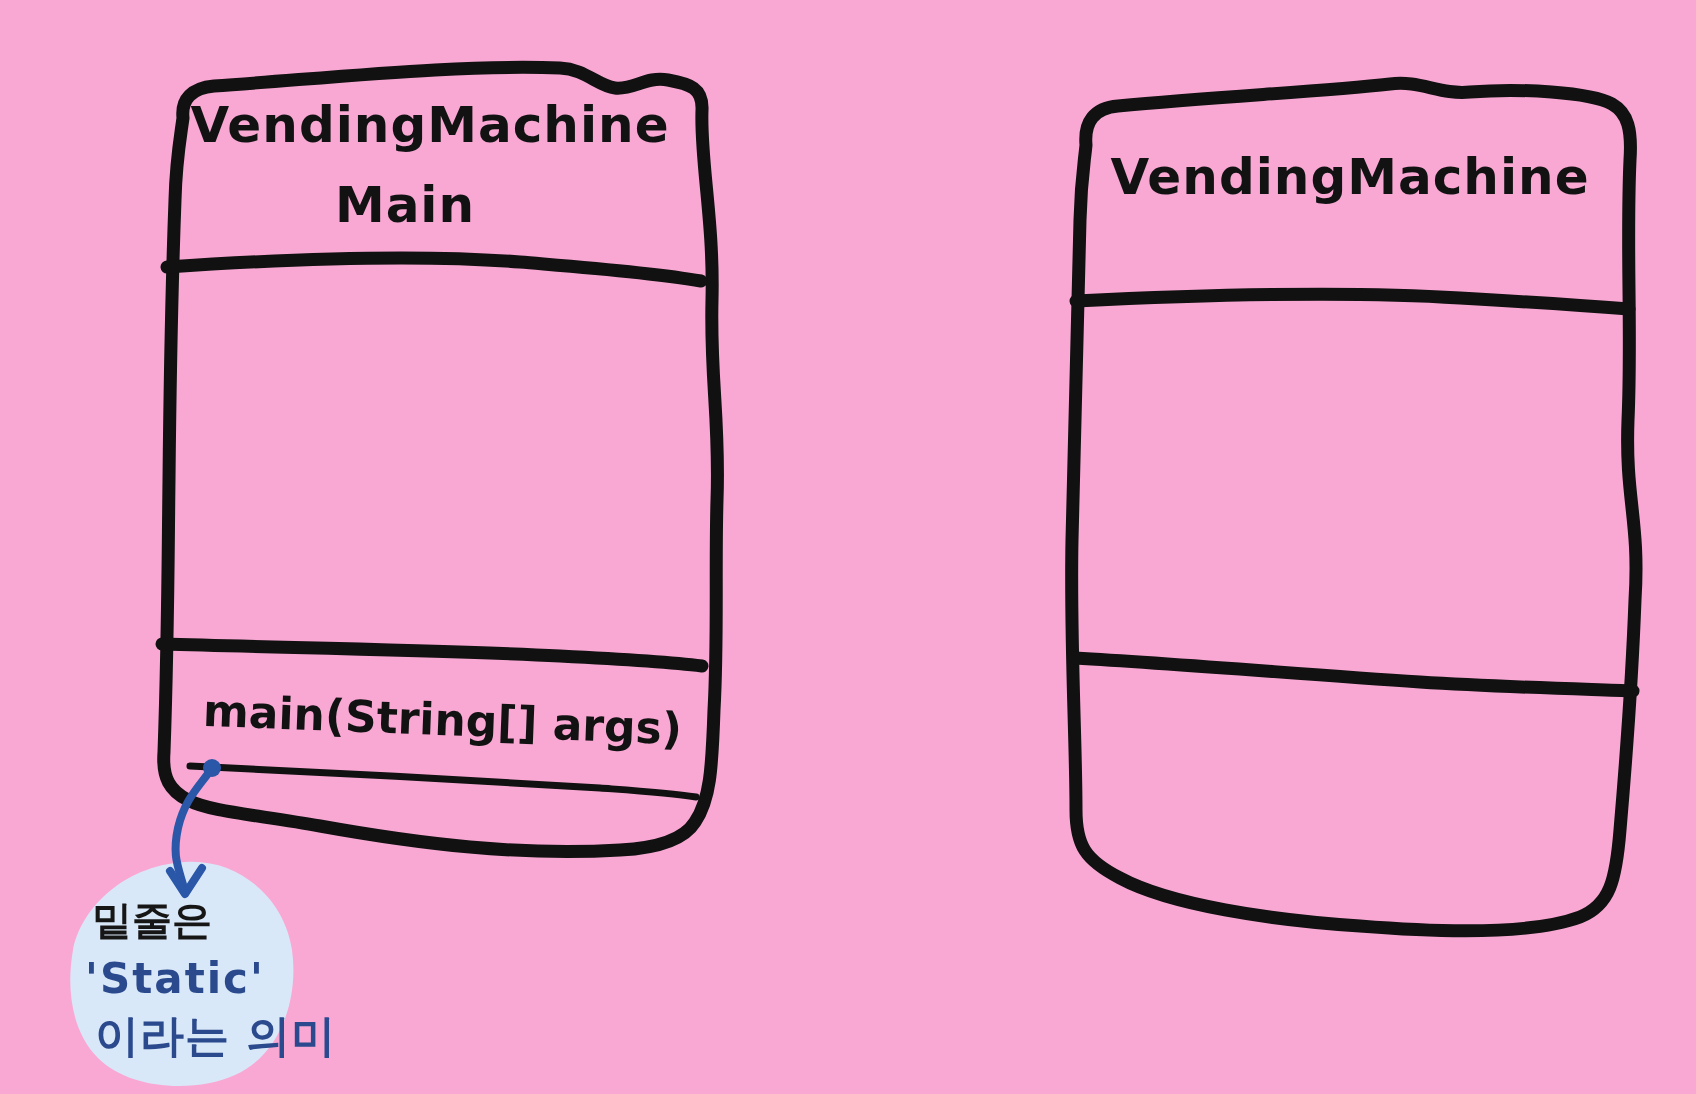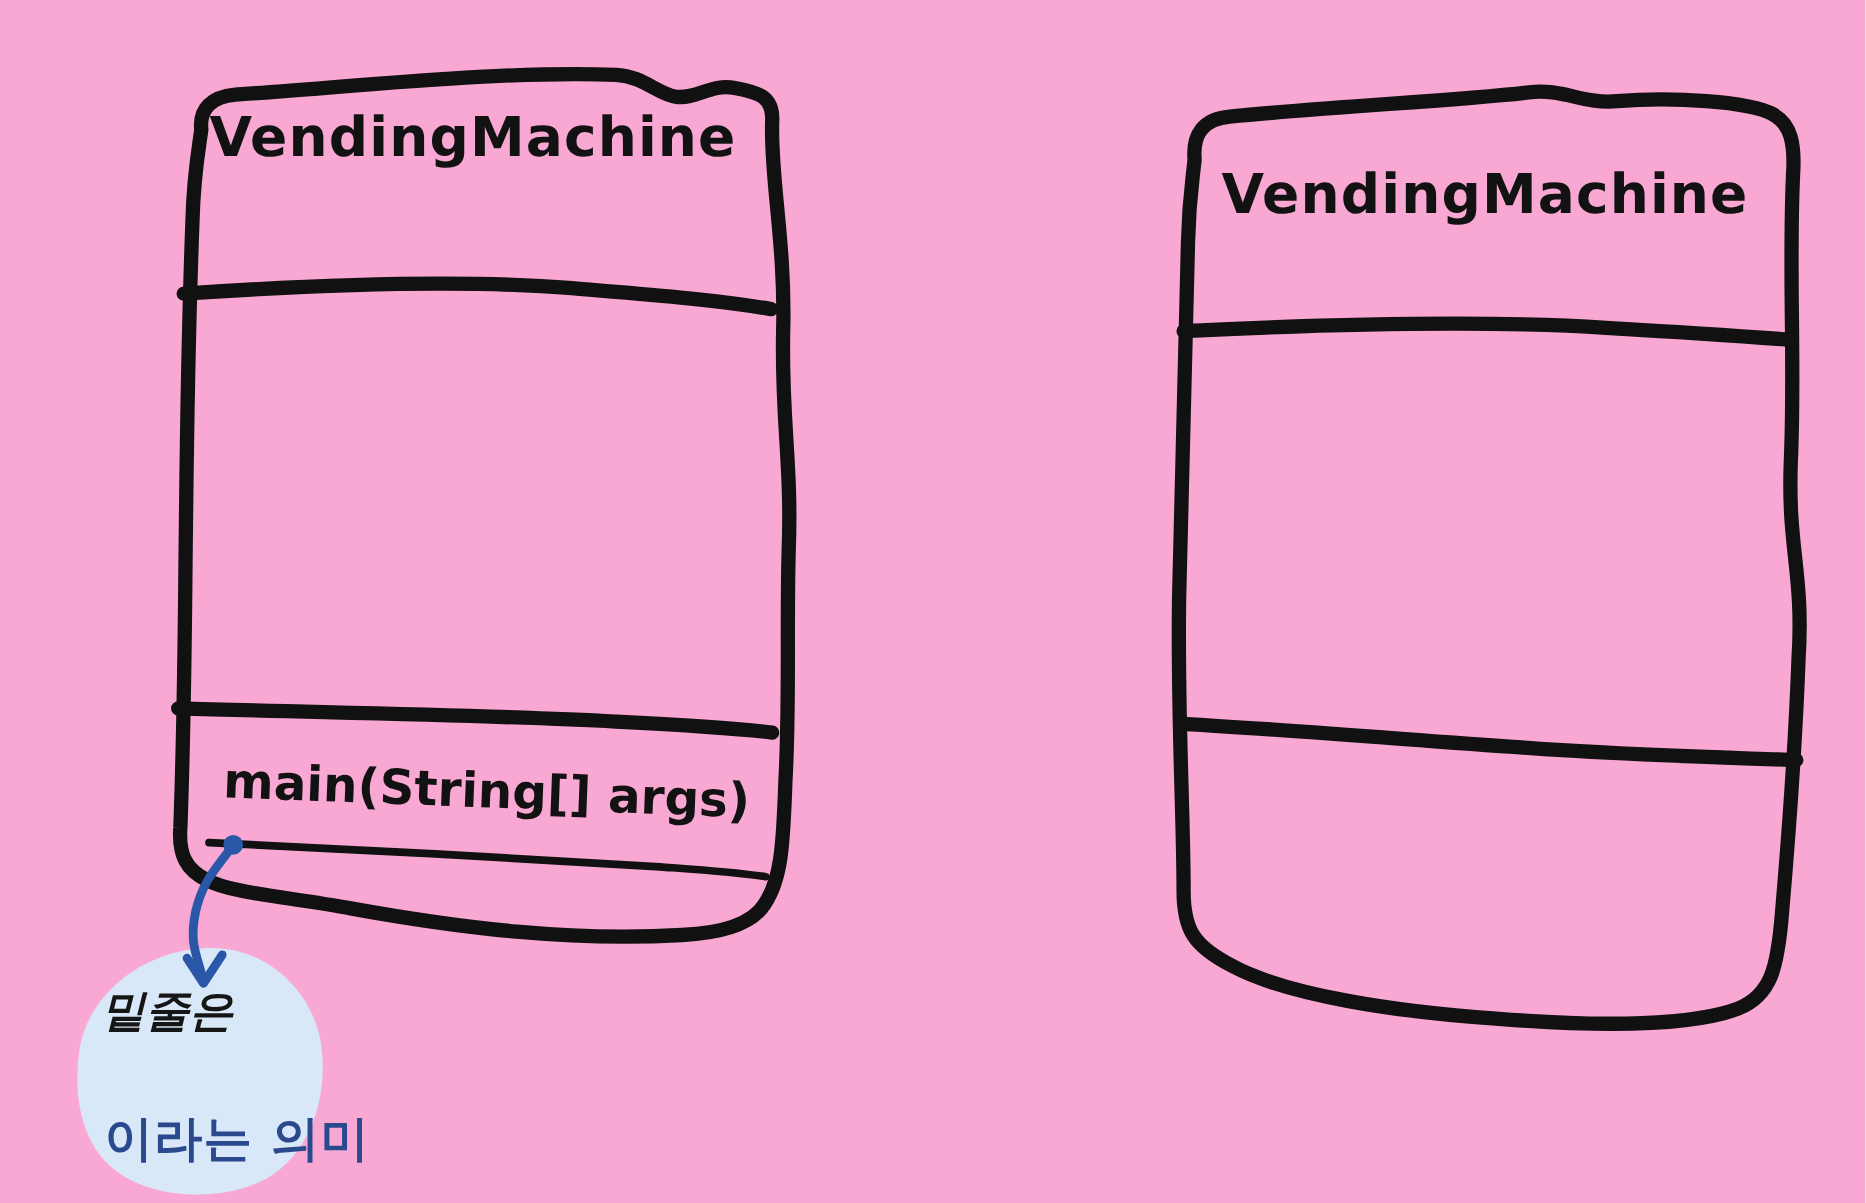--- a/index.html
+++ b/index.html
@@ -108,21 +108,23 @@
          C 195 1093 130 1090 98 1058
          C 72 1032 66 990 73 950
          C 80 912 120 866 185 862 Z" fill="#d9e8f8" stroke="none"></path>
 
     <circle cx="212" cy="768" r="9" fill="#2b57a8"></circle>
     <path d="M 212 768 C 200 786 185 798 178 828 C 172 856 178 866 184 888" fill="none" stroke="#2b57a8" stroke-width="8" stroke-linecap="round"></path>
     <path d="M 170 871 L 185 894 L 202 868" fill="none" stroke="#2b57a8" stroke-width="8" stroke-linecap="round" stroke-linejoin="round"></path>
   </svg>
 
   <div class="txt class-title" style="left:170px; top:100px; width:520px;">VendingMachine</div>
+  <div class="txt class-title" style="left:145px; top:180px; width:520px;">Main</div>
 
   <div class="txt method-sig" style="left:180px; top:698px; width:525px;">main(String[] args)</div>
 
   <div class="txt class-title" style="left:1090px; top:152px; width:520px;">VendingMachine</div>
 
-  <div class="txt anno-black" style="left:92px; top:900px; width:120px;font-style:italic;">밑줄은</div>
+  <div class="txt anno-black" style="left:92px; top:900px; width:120px;">밑줄은</div>
+  <div class="txt anno-blue-big" style="left:80px; top:958px; width:190px;">'Static'</div>
   <div class="txt anno-blue-small" style="left:95px; top:1014px; width:215px;">이라는 의미</div>
 
 </div>
 
 </body></html>

